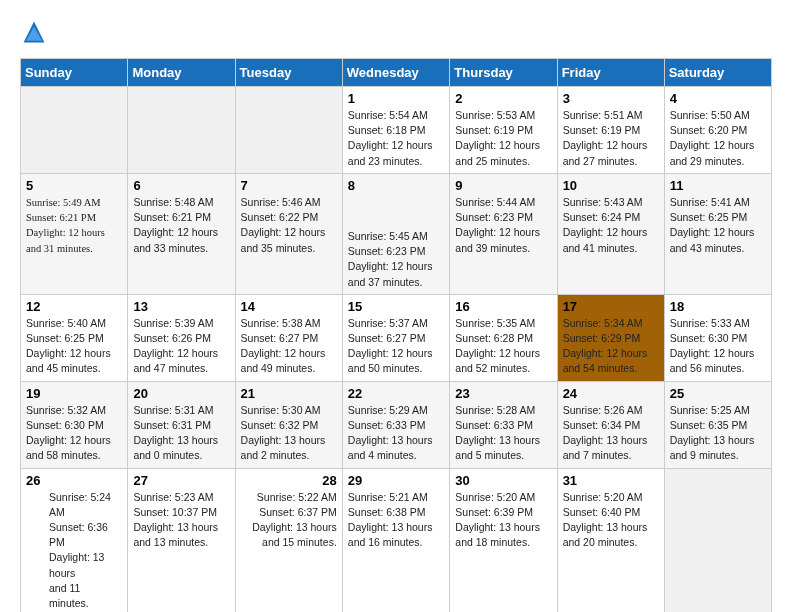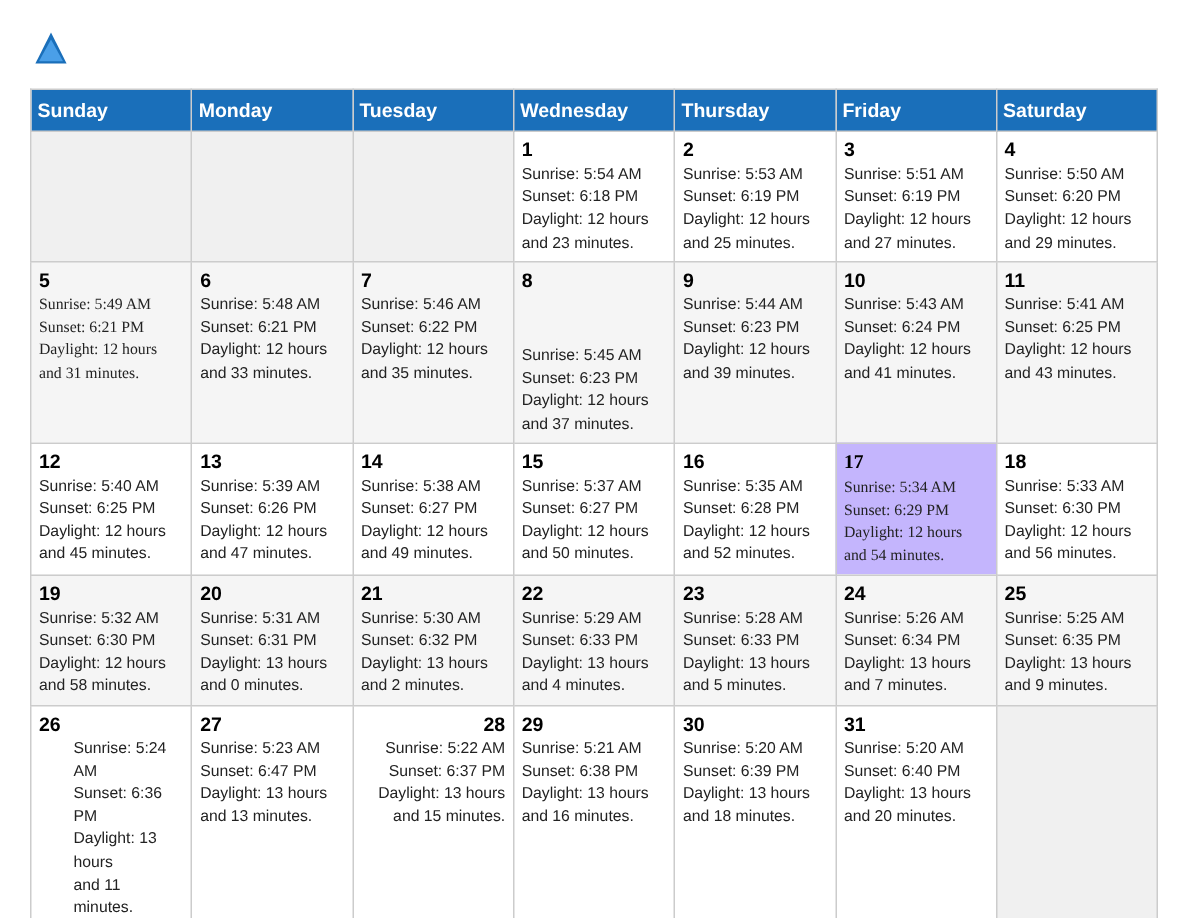--- a/index.html
+++ b/index.html
@@ -228,21 +228,21 @@
 Daylight: 12 hours
 and 50 minutes.</div>
         </td>
         <td style="background: rgb(255, 255, 255);">
           <div class="day-num">16</div>
           <div class="day-detail" style="white-space: pre-line;">Sunrise: 5:35 AM
 Sunset: 6:28 PM
 Daylight: 12 hours
 and 52 minutes.</div>
         </td>
-        <td style="background: #c4b5fd; font-family: Liberation Serif, serif;">
+        <td style="background: #a16207;">
           <div class="day-num">17</div>
           <div class="day-detail" style="white-space: pre-line;">Sunrise: 5:34 AM
 Sunset: 6:29 PM
 Daylight: 12 hours
 and 54 minutes.</div>
         </td>
         <td style="background: rgb(255, 255, 255);">
           <div class="day-num">18</div>
           <div class="day-detail" style="white-space: pre-line;">Sunrise: 5:33 AM
 Sunset: 6:30 PM
@@ -305,21 +305,21 @@
         <td style="background: rgb(255, 255, 255);">
           <div class="day-num">26</div>
           <div class="day-detail" style="white-space: pre-line; margin-left: 23px;">Sunrise: 5:24 AM
 Sunset: 6:36 PM
 Daylight: 13 hours
 and 11 minutes.</div>
         </td>
         <td style="background: rgb(255, 255, 255);">
           <div class="day-num">27</div>
           <div class="day-detail" style="white-space: pre-line;">Sunrise: 5:23 AM
-Sunset: 6:47 PM
+Sunset: 10:37 PM
 Daylight: 13 hours
 and 13 minutes.</div>
         </td>
         <td style="background: rgb(255, 255, 255); text-align: right;">
           <div class="day-num">28</div>
           <div class="day-detail" style="white-space: pre-line;">Sunrise: 5:22 AM
 Sunset: 6:37 PM
 Daylight: 13 hours
 and 15 minutes.</div>
         </td>

